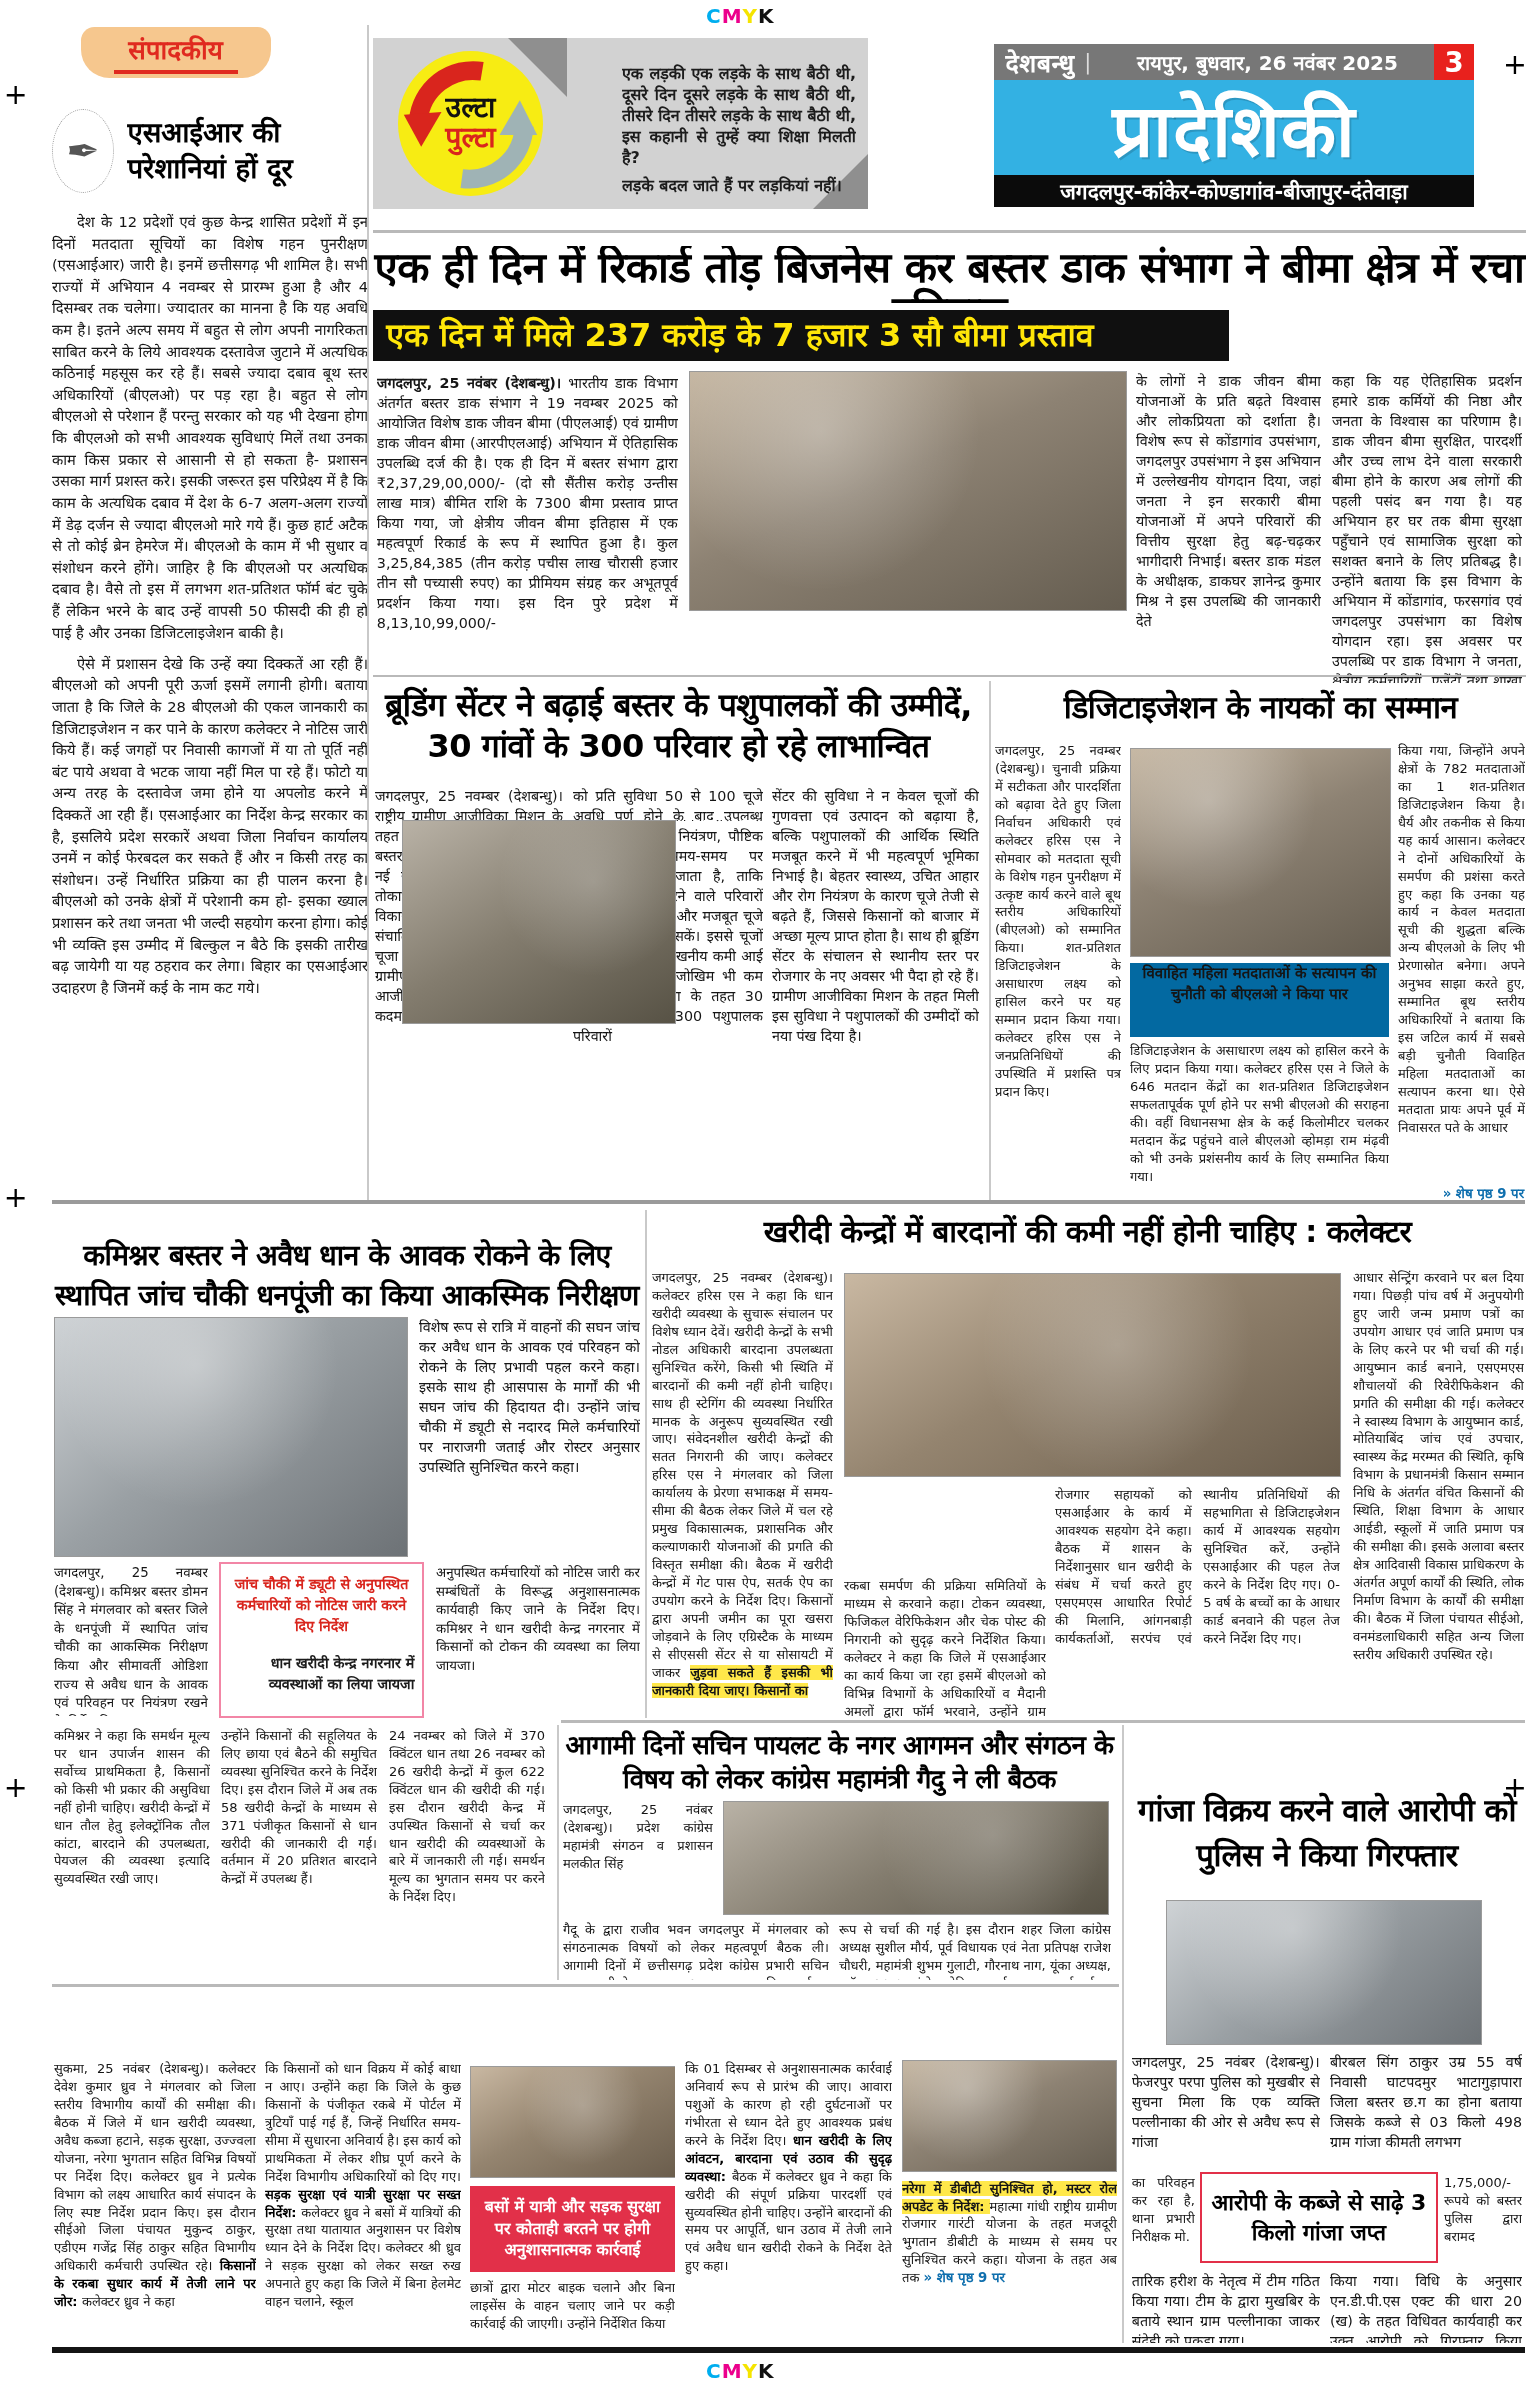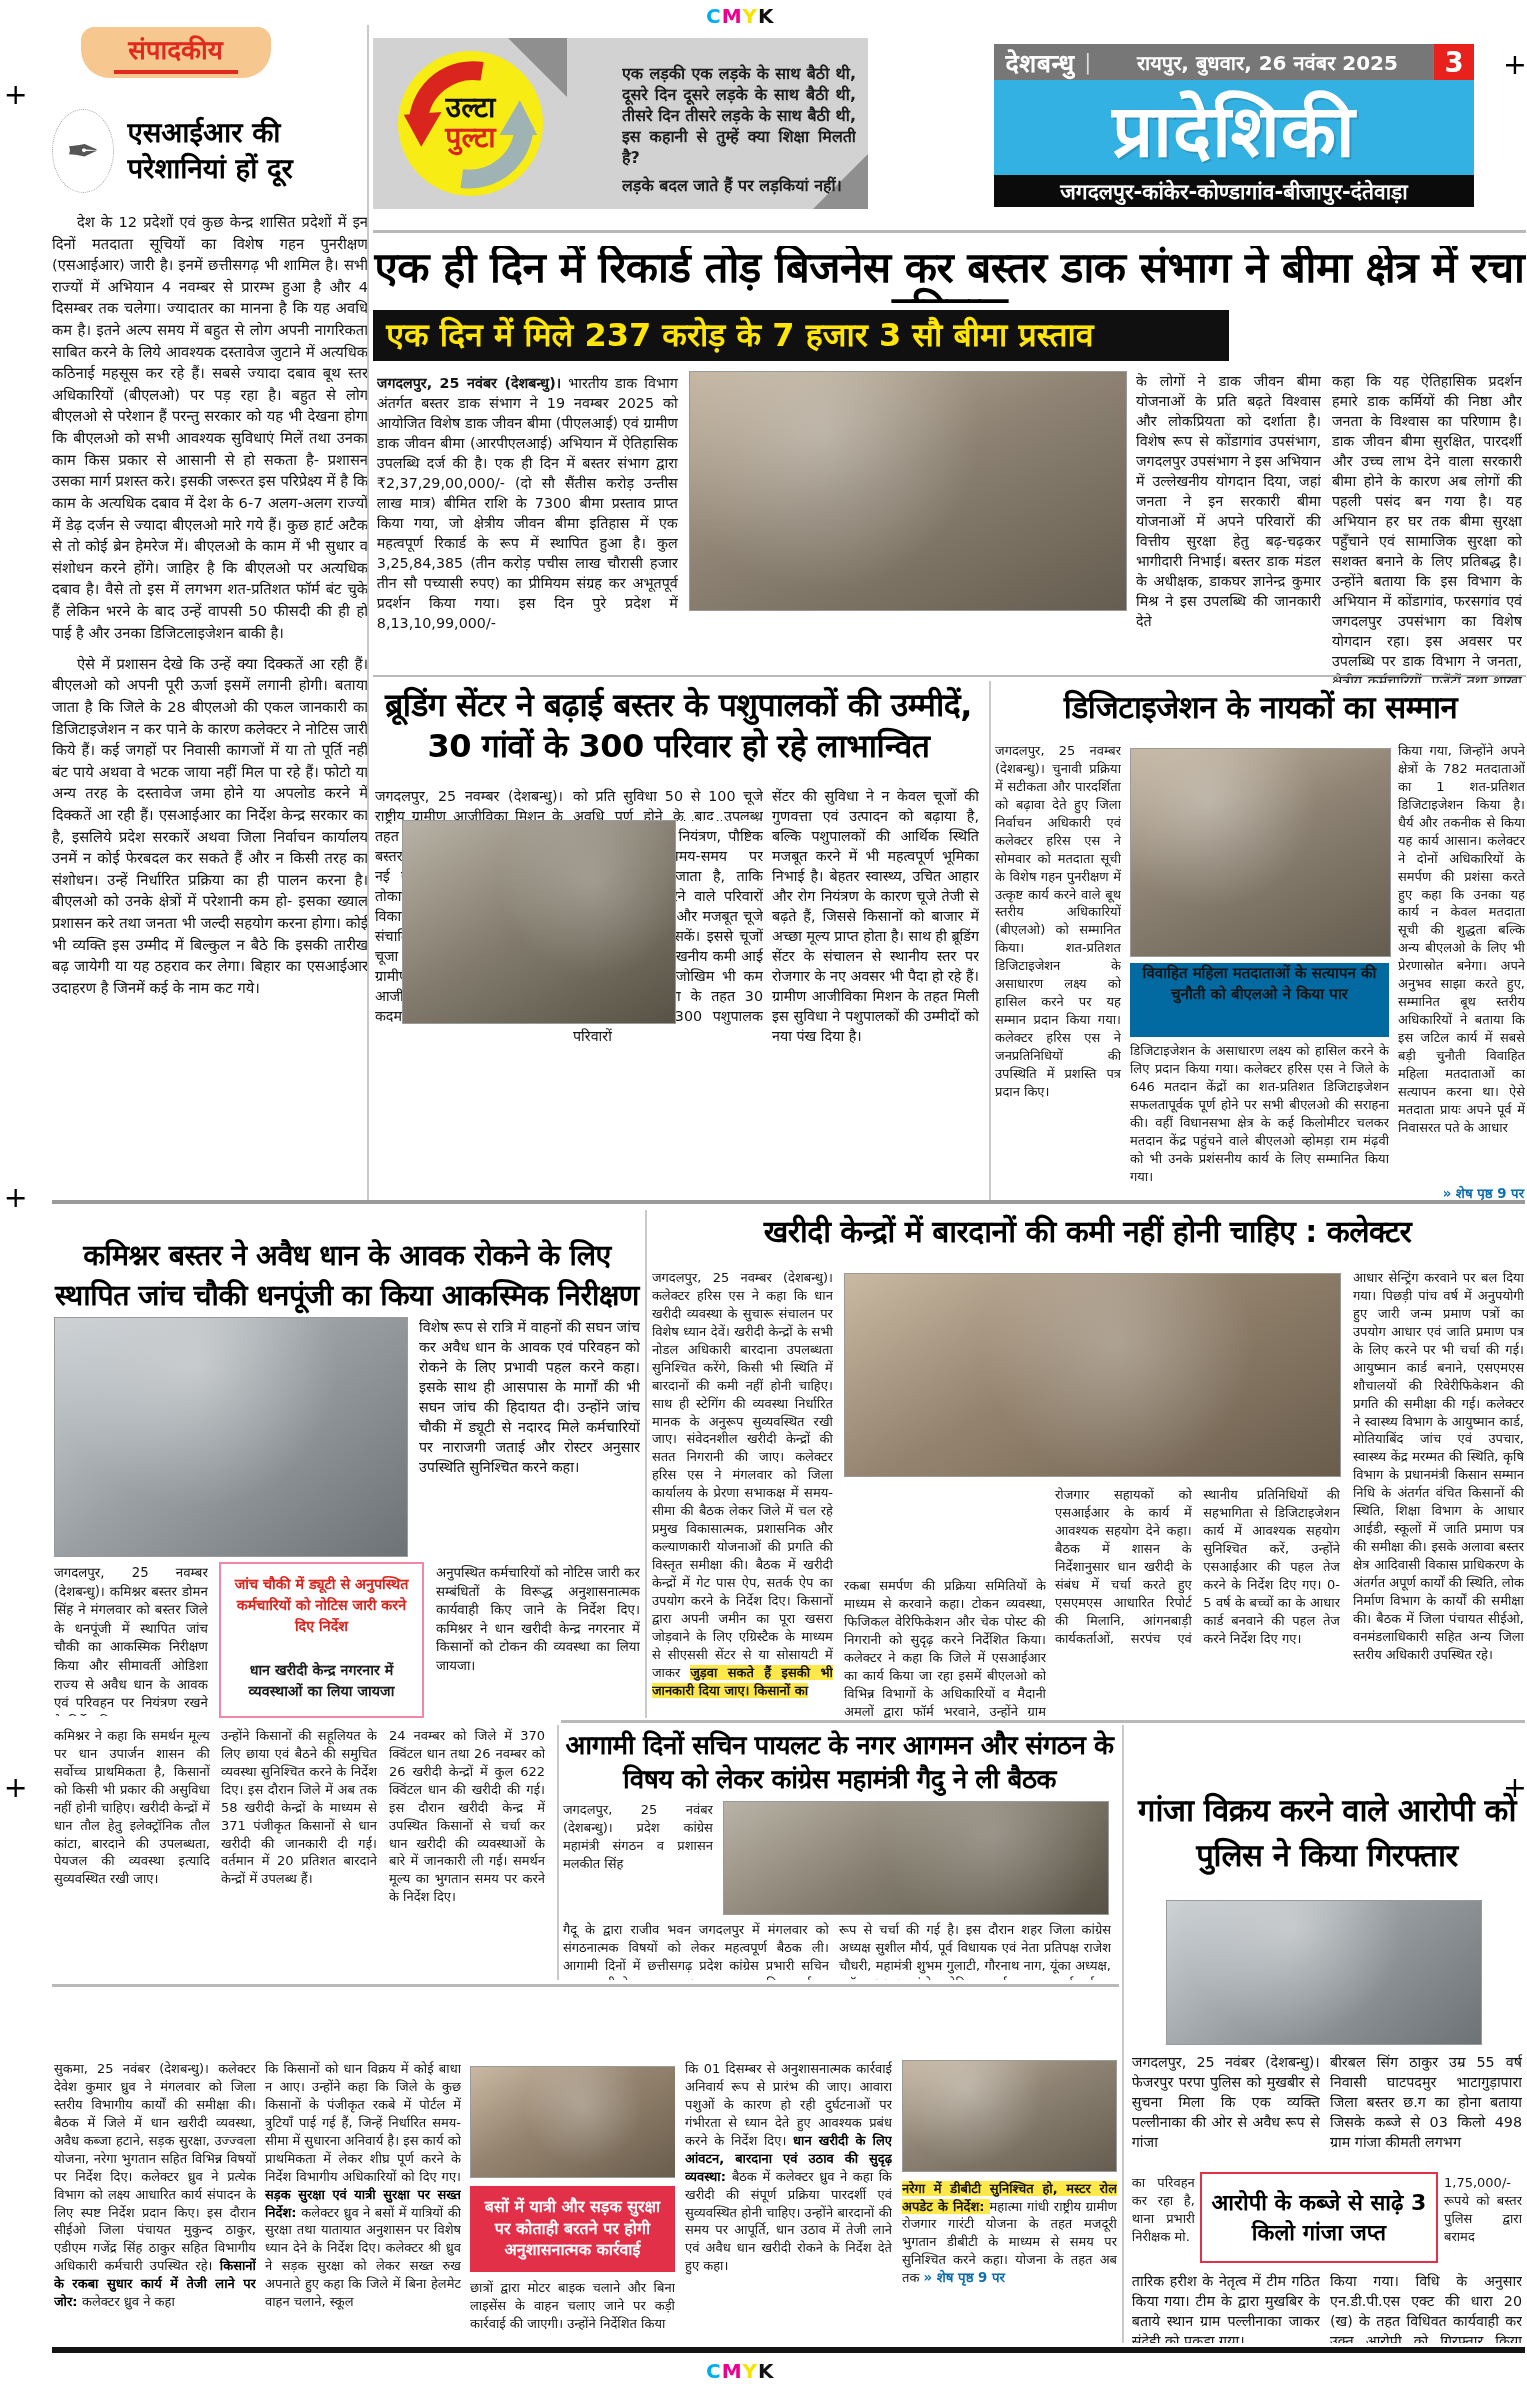--- a/index.html
+++ b/index.html
@@ -16,21 +16,21 @@
   .photo{overflow:hidden;border:1px solid #9a9a9a;}
   .pa{background:radial-gradient(circle at 30% 25%, rgba(255,255,255,.30), transparent 45%),linear-gradient(155deg,#c4b5a0,#8d8273 45%,#655d50);}
   .pb{background:radial-gradient(circle at 70% 30%, rgba(255,255,255,.22), transparent 40%),linear-gradient(150deg,#b9b2a6,#837c6e 50%,#575245);}
   .pc{background:radial-gradient(circle at 40% 20%, rgba(255,255,255,.35), transparent 50%),linear-gradient(140deg,#cfd3d6,#9aa0a4 45%,#6d7276);}
   .pd{background:radial-gradient(circle at 55% 35%, rgba(255,255,255,.25), transparent 45%),linear-gradient(150deg,#c9b8a2,#94846f 45%,#6a5d4c);}
   .redfill{background:#e23049;color:#fff;font-weight:bold;text-align:center;
            display:flex;align-items:center;justify-content:center;padding:5.7px 9.5px;
            font-size:18px;line-height:1.35;box-sizing:border-box;}
   .pinkbox{border:2.9px solid #f286a6;box-sizing:border-box;padding:9.5px 7.6px;overflow:hidden;}
   .pink-r{color:#d9251d;font-weight:bold;font-size:14.3px;line-height:1.5;text-align:center;}
-  .pink-d{color:#1c1c1c;font-weight:bold;font-size:14.3px;line-height:1.5;text-align:center;margin-top:22px;}
+  .pink-d{color:#1c1c1c;font-weight:bold;font-size:14.3px;line-height:1.5;text-align:right;margin-top:15px;}
   .ganjabox{border:2.9px solid #e23049;background:#fff;box-sizing:border-box;
             display:flex;align-items:center;justify-content:center;text-align:center;
             font-weight:bold;font-size:22px;line-height:1.35;color:#000;padding:5.7px;}
   .contmark{color:#0f6fae;font-weight:bold;font-size:13.3px;text-align:right;}
   .ymark{background:#ffe84a;font-weight:bold;}
   .crop{font-size:28.5px;color:#000;font-weight:normal;}
   
   .mastbar{background:#777;display:flex;align-items:center;box-sizing:border-box;padding-left:11.4px;}
   .paper{color:#fff;font-weight:bold;font-size:25px;letter-spacing:0.5px;}
   .mastsep{color:#ddd;margin:0 9.5px;font-size:21px;}

